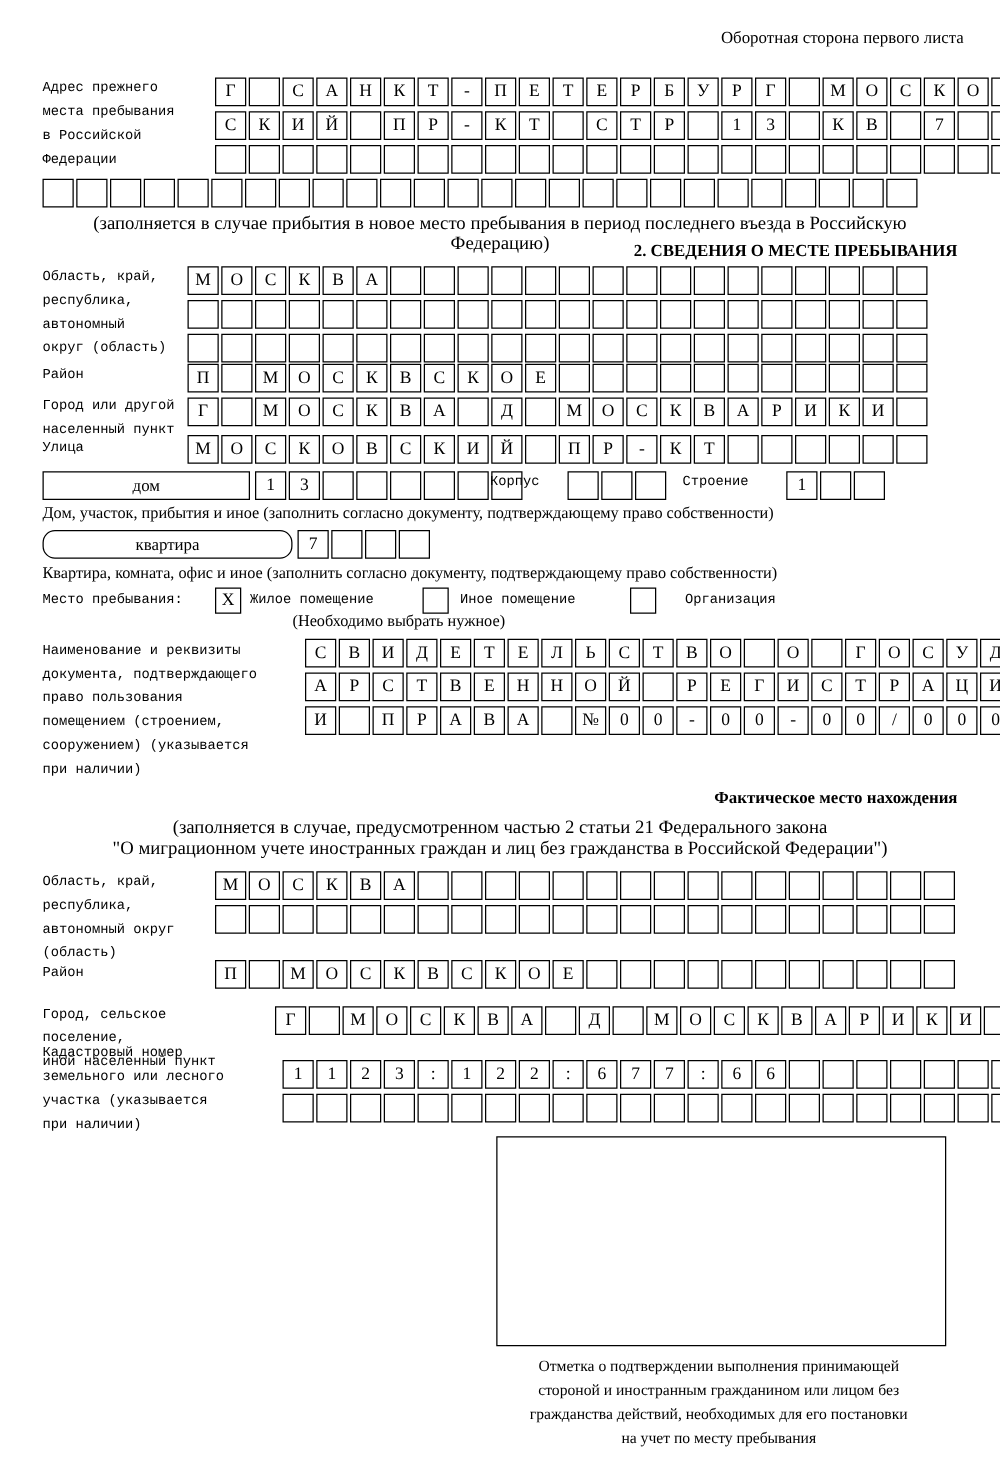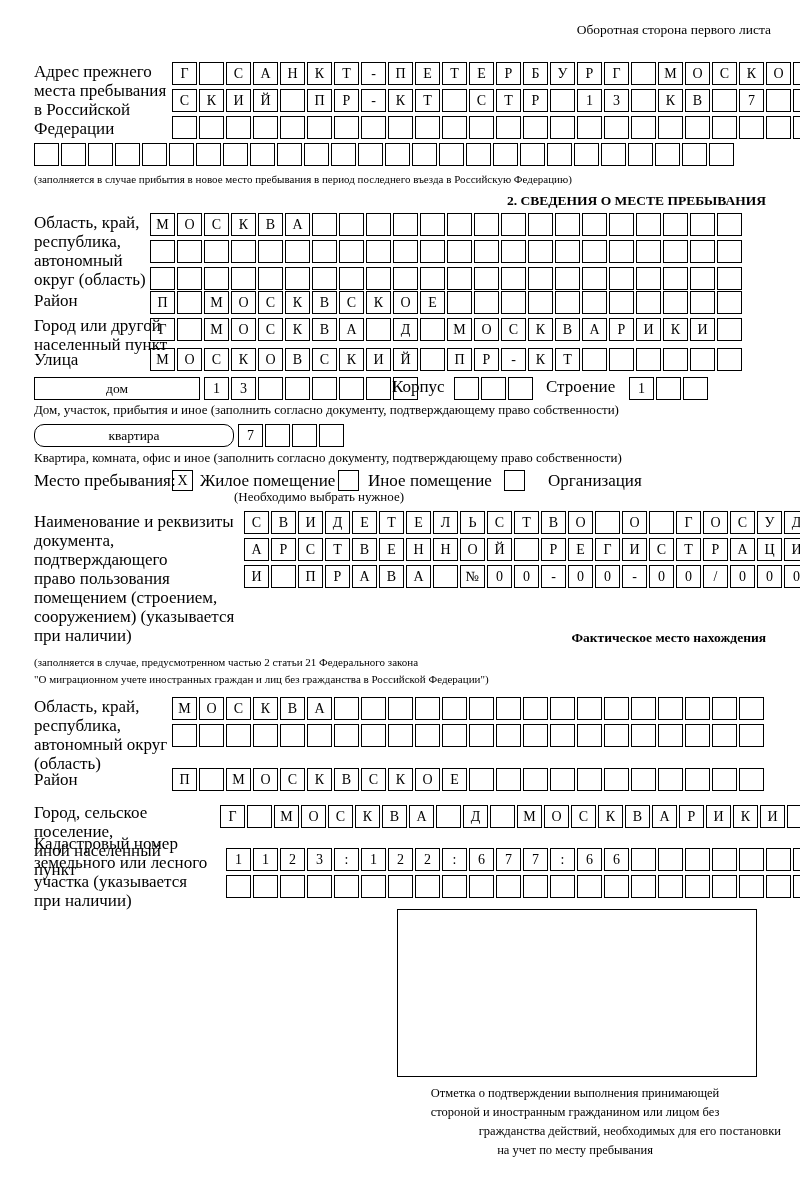--- a/index.html
+++ b/index.html
@@ -22,28 +22,30 @@
     padding-left: 15px;
   }
   .abs { position: absolute; }
 
   .hdr-right {
     top: 22px; right: 44px;
     font-size: 13.5px;
   }
 
   .lbl {
-    font-size: 17px;
+    font-size: 11px;
     line-height: 19px;
     white-space: pre-line;
+    font-family: Liberation Mono, monospace;
   }
   .lbl-sm { font-size: 13px; }
 
   .center-note {
-    font-size: 11px;
+    text-align: center;
+    font-size: 15px;
     line-height: 16px;
   }
 
   .section-title {
     font-weight: bold;
     font-size: 13.5px;
     text-align: right;
   }
 
   
@@ -650,16 +652,16 @@
       <div class="cell"></div>
       <div class="cell"></div>
       <div class="cell"></div>
       <div class="cell"></div>
       <div class="cell"></div>
     </div>
 
   <div class="abs bigbox" style="left:397px; top:909px; width:360px; height:168px;"></div>
   <div class="abs caption" style="left:385px; top:1085px; width:380px;">Отметка о подтверждении выполнения принимающей</div>
   <div class="abs caption" style="left:385px; top:1104px; width:380px;">стороной и иностранным гражданином или лицом без</div>
-  <div class="abs caption" style="left:401px; top:1123px; width:380px;text-align:right;">гражданства действий, необходимых для его постановки</div>
+  <div class="abs caption" style="left:385px; top:1123px; width:380px;">гражданства действий, необходимых для его постановки</div>
   <div class="abs caption" style="left:385px; top:1142px; width:380px;">на учет по месту пребывания</div>
 
 </div>
 
 </body></html>

